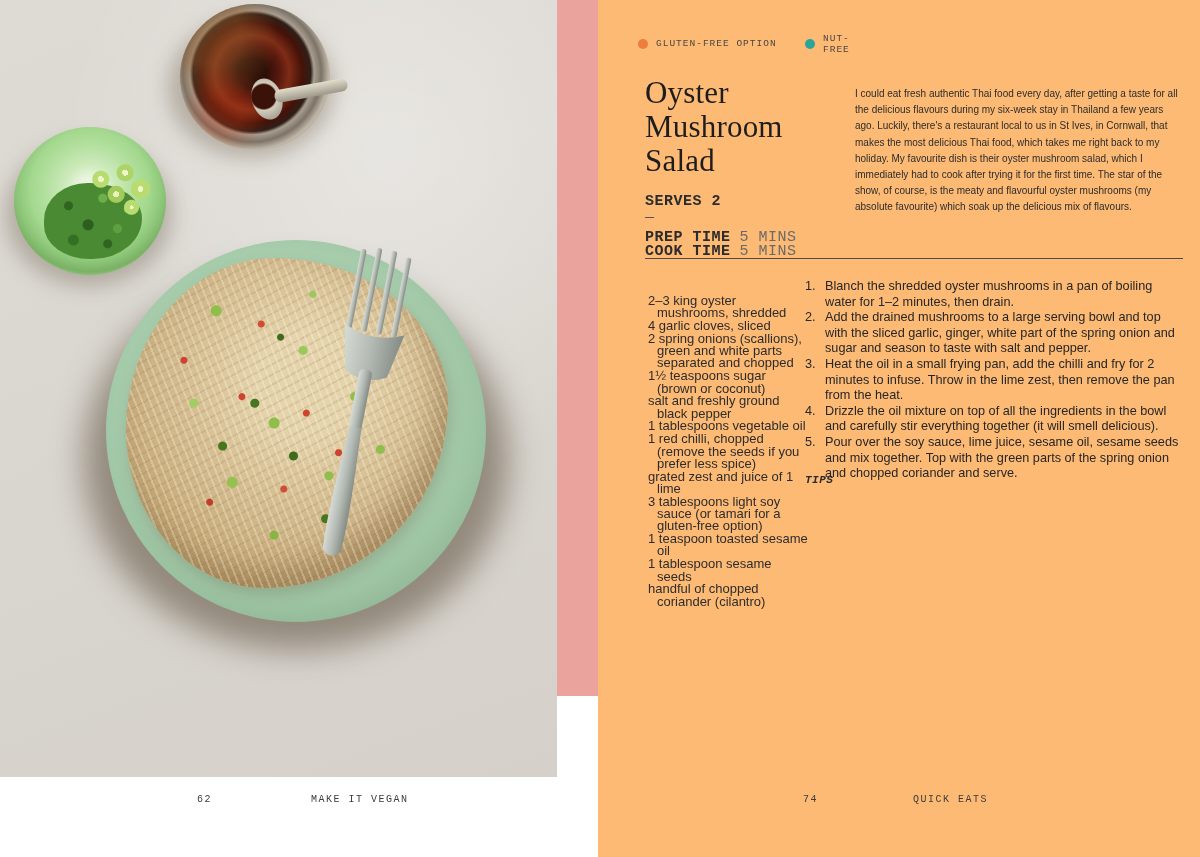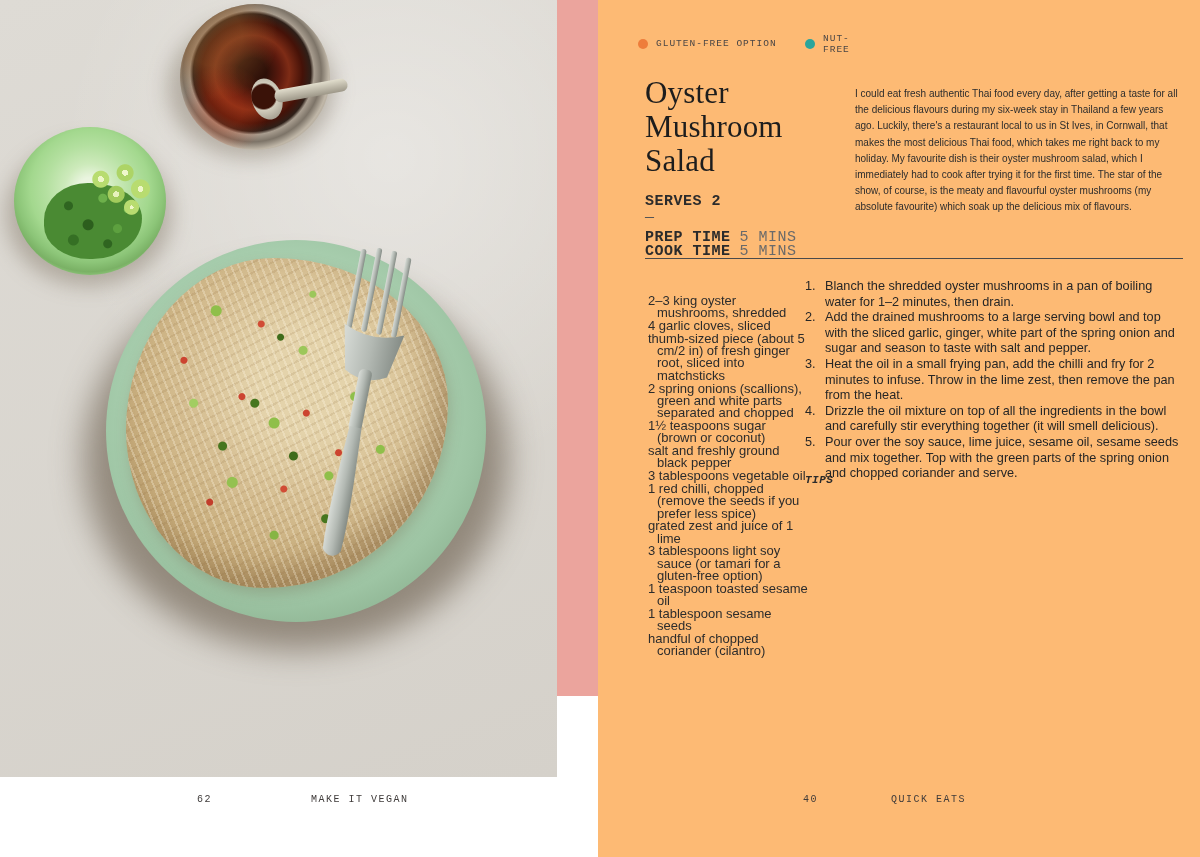--- a/index.html
+++ b/index.html
@@ -92,21 +92,21 @@
   .onion-slices{position:absolute;left:74px;top:36px;width:64px;height:54px;background-image:
            radial-gradient(circle at 20% 30%, #eff7ca 0 3px, #b8dc70 3px 8px, transparent 9px),
            radial-gradient(circle at 58% 18%, #eff7ca 0 3px, #add466 3px 8px, transparent 9px),
            radial-gradient(circle at 82% 48%, #eff7ca 0 3px, #b8dc70 3px 9px, transparent 10px),
            radial-gradient(circle at 44% 58%, #e7f2bd 0 3px, #a2cb5c 3px 8px, transparent 9px),
            radial-gradient(circle at 68% 82%, #eff7ca 0 2px, #b8dc70 2px 7px, transparent 8px);}
 
   .footer{position:absolute;font-family:"Liberation Mono", monospace;font-size:10px;
           letter-spacing:1.5px;color:#3f3b3a;}
   .pn-left{left:197px;top:794px;} .fl-left{left:303px;top:794px;padding-left:8px;}
-  .pn-right{left:205px;top:794px;} .fl-right{left:293px;top:794px;}
+  .pn-right{left:205px;top:794px;} .fl-right{left:315px;top:794px;}
 
   
   .page-right{position:absolute;left:598px;top:0;width:602px;height:857px;background:#fdba74;}
 
   .tags{position:absolute;left:40px;top:38px;display:flex;align-items:center;}
   .tag{display:flex;align-items:center;}
   .tag + .tag{position:absolute;left:167px;}
   .dot{width:10px;height:10px;border-radius:50%;margin-right:8px;flex:none;}
   .dot-orange{background:#ee7d3b;} .dot-teal{background:#2aa59c;}
   .tag-label{font-family:"Liberation Mono", monospace;font-size:9.5px;letter-spacing:1px;color:#4a4645;}
@@ -225,25 +225,24 @@
       </div>
     </div>
 
     <p class="intro">I could eat fresh authentic Thai food every day, after getting a taste for all the delicious flavours during my six-week stay in Thailand a few years ago. Luckily, there's a restaurant local to us in St Ives, in Cornwall, that makes the most delicious Thai food, which takes me right back to my holiday. My favourite dish is their oyster mushroom salad, which I immediately had to cook after trying it for the first time. The star of the show, of course, is the meaty and flavourful oyster mushrooms (my absolute favourite) which soak up the delicious mix of flavours.</p>
 
     <div class="rule"></div>
 
     <ul class="ingredients">
       <li>2–3 king oyster mushrooms, shredded</li>
       <li>4 garlic cloves, sliced</li>
-      <li>thumb-sized piece (about 5 cm/2 in) of fresh ginger root, sliced into matchsticks</li>
       <li>2 spring onions (scallions), green and white parts separated and chopped</li>
       <li>1½ teaspoons sugar (brown or coconut)</li>
       <li>salt and freshly ground black pepper</li>
-      <li>3 tablespoons vegetable oil</li>
+      <li>1 tablespoons vegetable oil</li>
       <li>1 red chilli, chopped (remove the seeds if you prefer less spice)</li>
       <li>grated zest and juice of 1 lime</li>
       <li>3 tablespoons light soy sauce (or tamari for a gluten-free option)</li>
       <li>1 teaspoon toasted sesame oil</li>
       <li>1 tablespoon sesame seeds</li>
       <li>handful of chopped coriander (cilantro)</li>
     </ul>
 
     <ol class="steps">
       <li>
@@ -265,17 +264,17 @@
       <li>
         <span class="num">5.</span>
         <span class="step-text">Pour over the soy sauce, lime juice, sesame oil, sesame seeds and mix together. Top with the green parts of the spring onion and chopped coriander and serve.</span>
       </li>
     </ol>
 
     <h2 class="tips-title">TIPS</h2>
     <ul class="tips">
     </ul>
 
-    <span class="footer pn-right">40</span>
+    <span class="footer pn-right">74</span>
     <span class="footer fl-right">QUICK EATS</span>
   </section>
 
 </div>
 
 </body></html>

